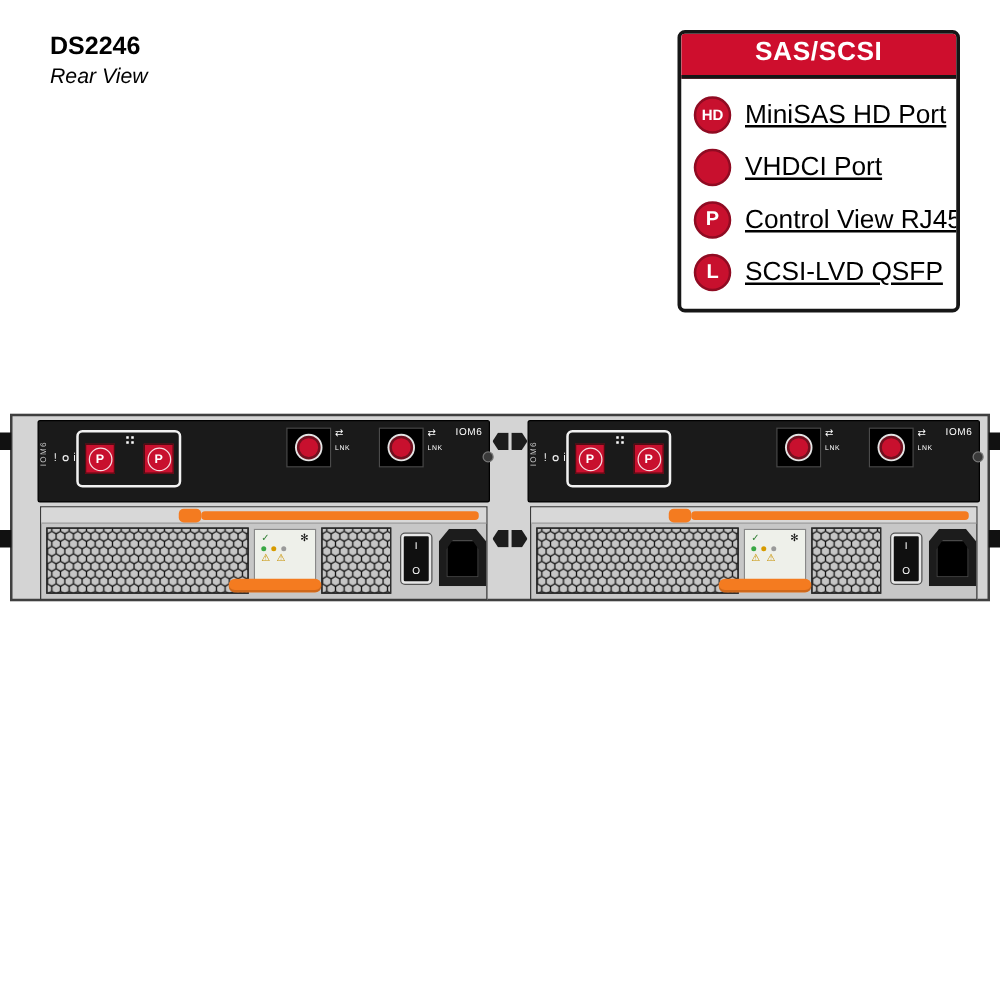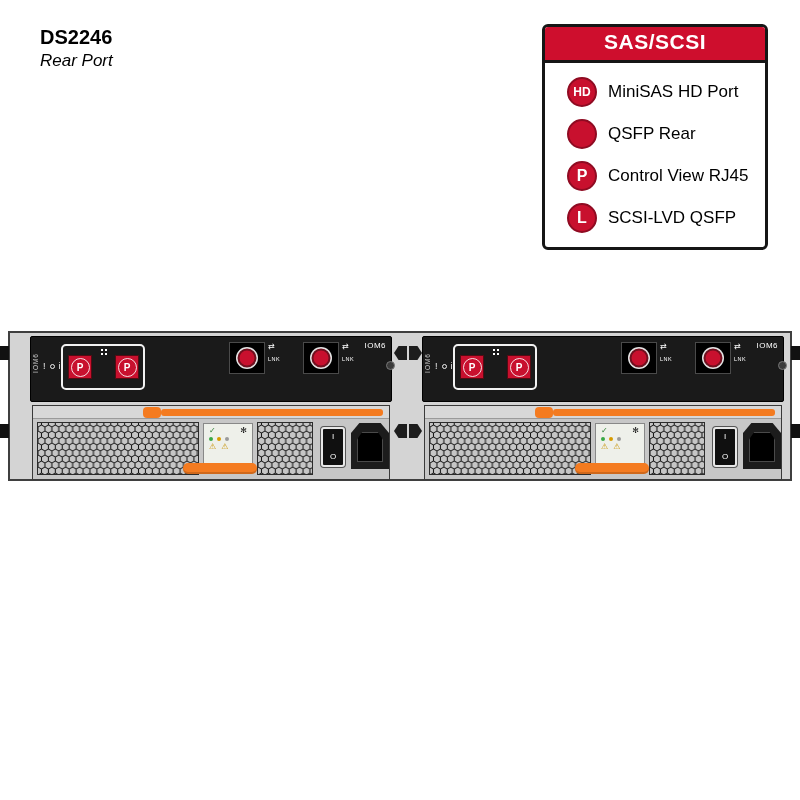--- a/index.html
+++ b/index.html
@@ -6,26 +6,26 @@
   body { background:#ffffff; font-family:"Liberation Sans", sans-serif; }
   .page { position:relative; width:800px; height:800px; background:#fff; overflow:hidden; }
 
   
   .title { position:absolute; left:40px; top:26px; font-size:20px; font-weight:bold; color:#000; }
   .subtitle { position:absolute; left:40px; top:51px; font-size:17px; font-style:italic; color:#000; }
 
   
   .legend { position:absolute; left:542px; top:24px; width:226px; border:3px solid #161616; border-radius:6px; background:#fff; overflow:hidden; }
   .legend-header { background:#CE0E2D; color:#fff; font-weight:bold; font-size:21px; text-align:center; padding:3px 0 6px; border-bottom:3px solid #161616; letter-spacing:.5px; }
-  .legend-body { padding:8px 0 8px 22px; }
+  .legend-body { padding:8px 0 8px 10px; }
   .legend-row { display:flex; align-items:center; height:42px; }
   .legend-icon { width:30px; height:30px; border-radius:50%; background:#C8102E; border:2px solid #8f0b22; color:#fff; display:flex; align-items:center; justify-content:center; font-weight:bold; margin-right:11px; flex:0 0 30px; }
   .legend-icon.sz-s { font-size:12px; }
   .legend-icon.sz-m { font-size:16px; }
-  .legend-label { font-size:17px; color:#000; white-space:nowrap; }
+  .legend-label { font-size:21px; color:#000; white-space:nowrap;text-decoration:underline; }
 
   
   .chassis { position:absolute; left:8px; top:331px; width:784px; height:150px; background:#d4d4d4; border:2px solid #3f3f3f; }
   .ear { position:absolute; width:9px; height:14px; background:#111; }
   .ear.tl { left:-10px; top:13px; } .ear.bl { left:-10px; top:91px; }
   .ear.tr { right:-10px; top:13px; } .ear.br { right:-10px; top:91px; }
   .ctab { position:absolute; width:13px; height:14px; background:#1d1d1d; }
   .ctab.l { clip-path:polygon(100% 0,100% 100%,35% 100%,0 50%,35% 0); }
   .ctab.r { clip-path:polygon(0 0,65% 0,100% 50%,65% 100%,0 100%); }
   .ctab.t1 { left:384px; top:13px; } .ctab.t2 { left:399px; top:13px; }
@@ -79,32 +79,32 @@
   .latch-orange { position:absolute; left:150px; top:57px; width:74px; height:11px; background:#F47B20; border-radius:5px; box-shadow:inset 0 -2px 0 rgba(0,0,0,.15); }
 
   .hidden-defs { position:absolute; width:0; height:0; }
 </style>
 </head>
 <body>
 
 <div class="page">
 
   <div class="title">DS2246</div>
-  <div class="subtitle">Rear Port</div>
+  <div class="subtitle">Rear View</div>
 
   <div class="legend">
     <div class="legend-header">SAS/SCSI</div>
     <div class="legend-body">
       <div class="legend-row">
         <span class="legend-icon sz-s">HD</span>
         <span class="legend-label">MiniSAS HD Port</span>
       </div>
       <div class="legend-row">
         <span class="legend-icon sz-m"></span>
-        <span class="legend-label">QSFP Rear</span>
+        <span class="legend-label">VHDCI Port</span>
       </div>
       <div class="legend-row">
         <span class="legend-icon sz-m">P</span>
         <span class="legend-label">Control View RJ45</span>
       </div>
       <div class="legend-row">
         <span class="legend-icon sz-m">L</span>
         <span class="legend-label">SCSI-LVD QSFP</span>
       </div>
     </div>

